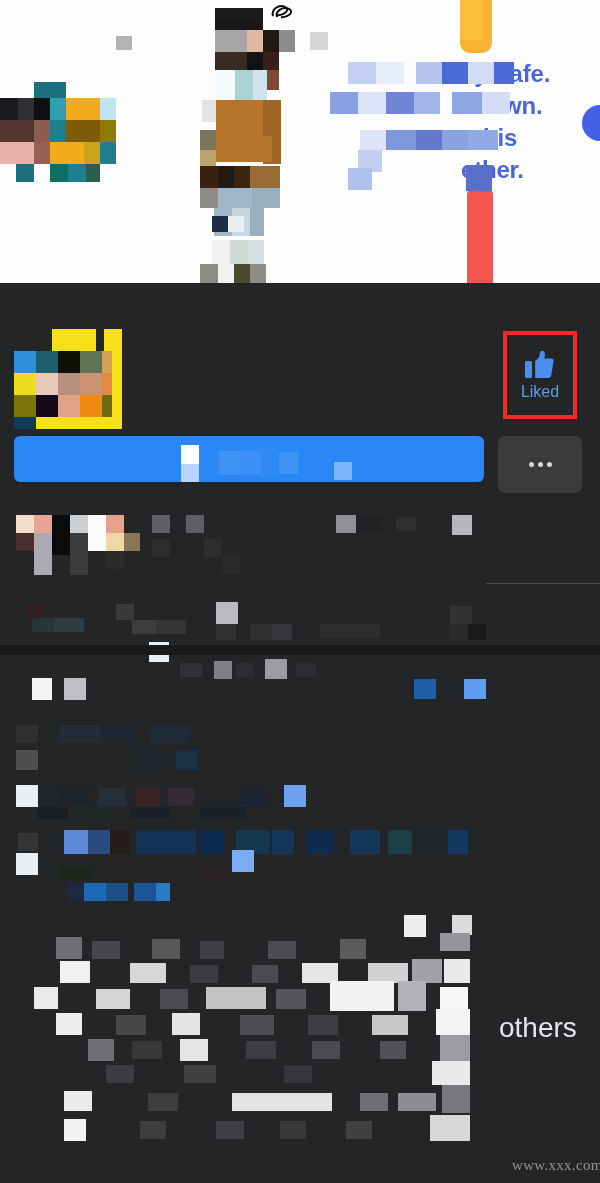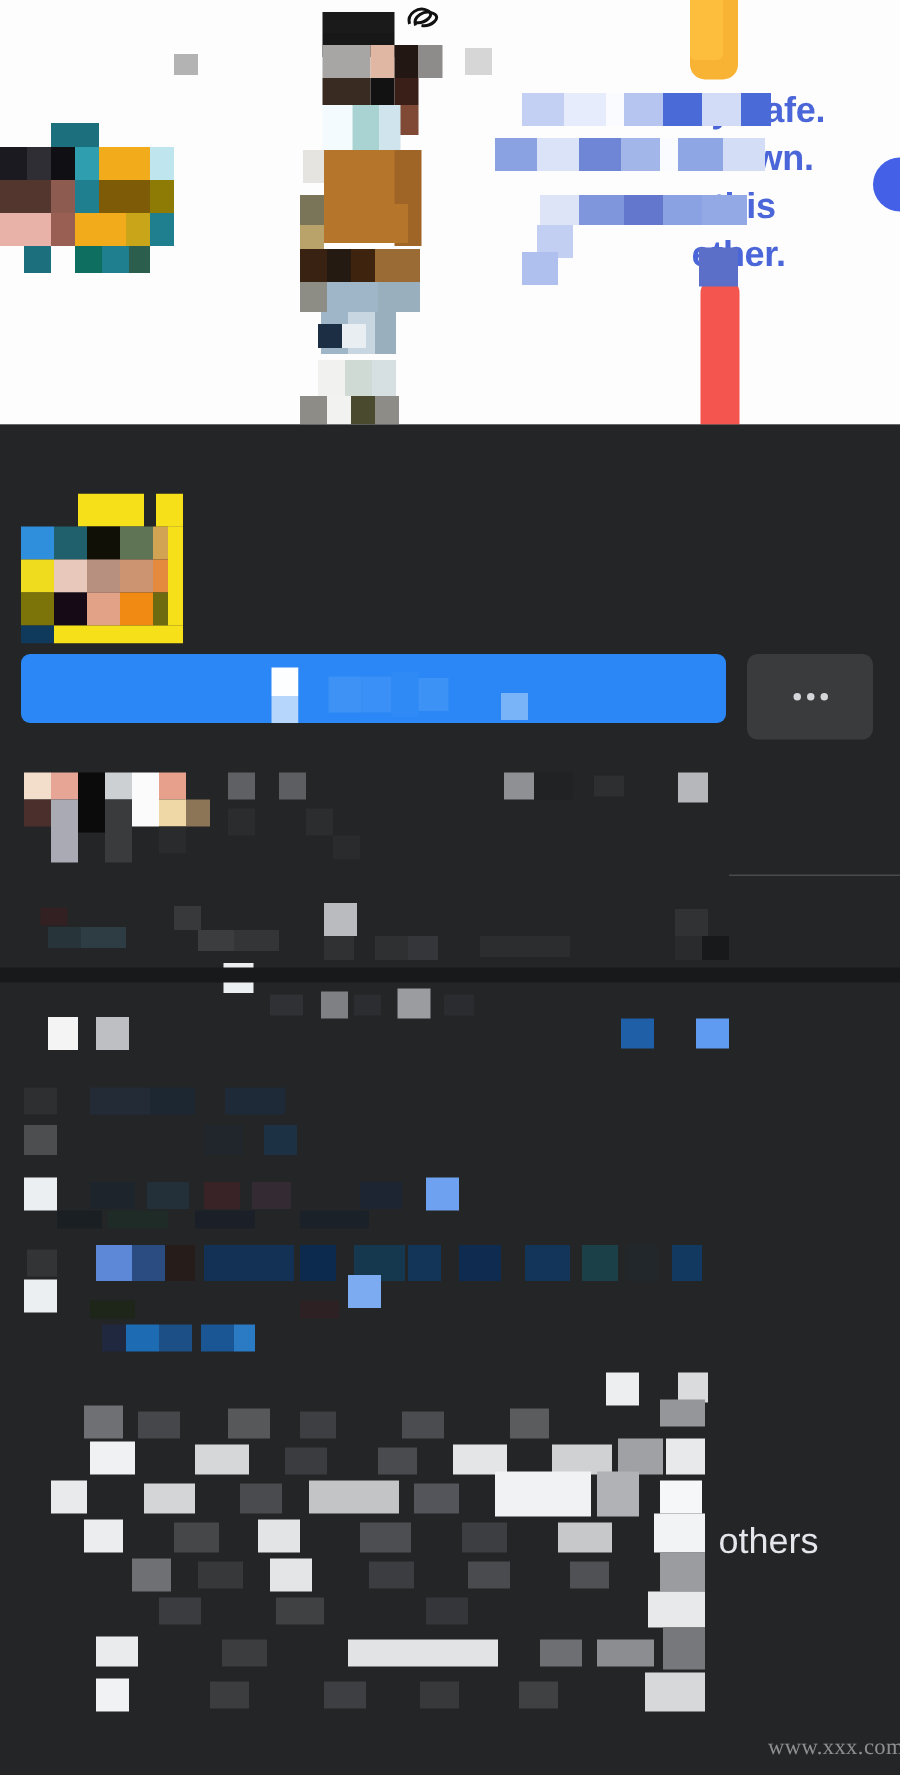--- a/index.html
+++ b/index.html
@@ -80,21 +80,21 @@
     position:absolute;left:498px;top:436px;width:84px;height:57px;
     background:#3a3b3c;border-radius:7px;
     display:flex;align-items:center;justify-content:center;
   }
   .dots{display:flex;gap:4px;}
   .dots i{width:5px;height:5px;background:#d4d6da;border-radius:50%;display:block;}
 
   
   .friends-row{position:absolute;left:0;top:505px;width:600px;height:70px;}
   .others-text{
-    position:absolute;left:479px;top:510px;color:#e4e6eb;font-size:24px;line-height:26px;
+    position:absolute;left:499px;top:510px;color:#e4e6eb;font-size:28px;line-height:26px;
     white-space:nowrap;
   }
   .hline{
     position:absolute;left:486px;top:583px;width:120px;height:1px;background:#4a4b4d;
   }
 
   
   .tabs{position:absolute;left:0;top:590px;width:600px;height:55px;}
   .tabs-divider{position:absolute;left:0;top:645px;width:600px;height:10px;background:#18191a;}
 
@@ -261,20 +261,29 @@
     <div>
       <div class="px" style="left:149px;top:331px;width:20px;height:20px;background:#eceff1;position:absolute;"></div>
       <div class="px" style="left:214px;top:350px;width:18px;height:18px;background:#7e8083;position:absolute;"></div>
       <div class="px" style="left:265px;top:348px;width:22px;height:20px;background:#9a9ca0;position:absolute;"></div>
       <div class="px" style="left:180px;top:352px;width:22px;height:14px;background:#303134;position:absolute;"></div>
       <div class="px" style="left:236px;top:352px;width:18px;height:14px;background:#2c2d30;position:absolute;"></div>
       <div class="px" style="left:296px;top:352px;width:20px;height:14px;background:#2b2c2f;position:absolute;"></div>
     </div>
   </div>
 
+  <div class="liked-box">
+    <div class="liked-inner">
+      <svg class="thumb-icon" viewBox="0 0 30 29">
+        <rect x="0" y="11" width="7" height="17" rx="1.6" fill="#4a8ef0"></rect>
+        <path d="M10.2 28 L10.2 10.6 C10.2 10.6 12.4 9.6 13.8 7.2 C15.2 4.8 14.6 0.8 17.0 0.8 C19.6 0.8 20.4 3.4 19.8 6.0 C19.5 7.3 19.0 8.6 19.0 8.6 L26.2 8.6 C28.0 8.6 29.0 9.8 28.6 11.4 L26.2 25.6 C25.9 27.2 24.8 28 23.2 28 Z" fill="#4a8ef0"></path>
+      </svg>
+      <div class="liked-label">Liked</div>
+    </div>
+  </div>
 
   <div class="cta">
     <div class="cta-censor">
       <div class="px" style="left:167px;top:9px;width:18px;height:19px;background:#fdfeff;"></div>
       <div class="px" style="left:167px;top:28px;width:18px;height:18px;background:#b6d6fb;"></div>
       <div class="px" style="left:185px;top:9px;width:20px;height:37px;background:#2a87f5;"></div>
       <div class="px" style="left:205px;top:15px;width:22px;height:24px;background:#3e92f6;"></div>
       <div class="px" style="left:227px;top:15px;width:20px;height:24px;background:#3a90f6;"></div>
       <div class="px" style="left:247px;top:12px;width:18px;height:30px;background:#2f8af5;"></div>
       <div class="px" style="left:265px;top:16px;width:20px;height:22px;background:#3d92f6;"></div>

